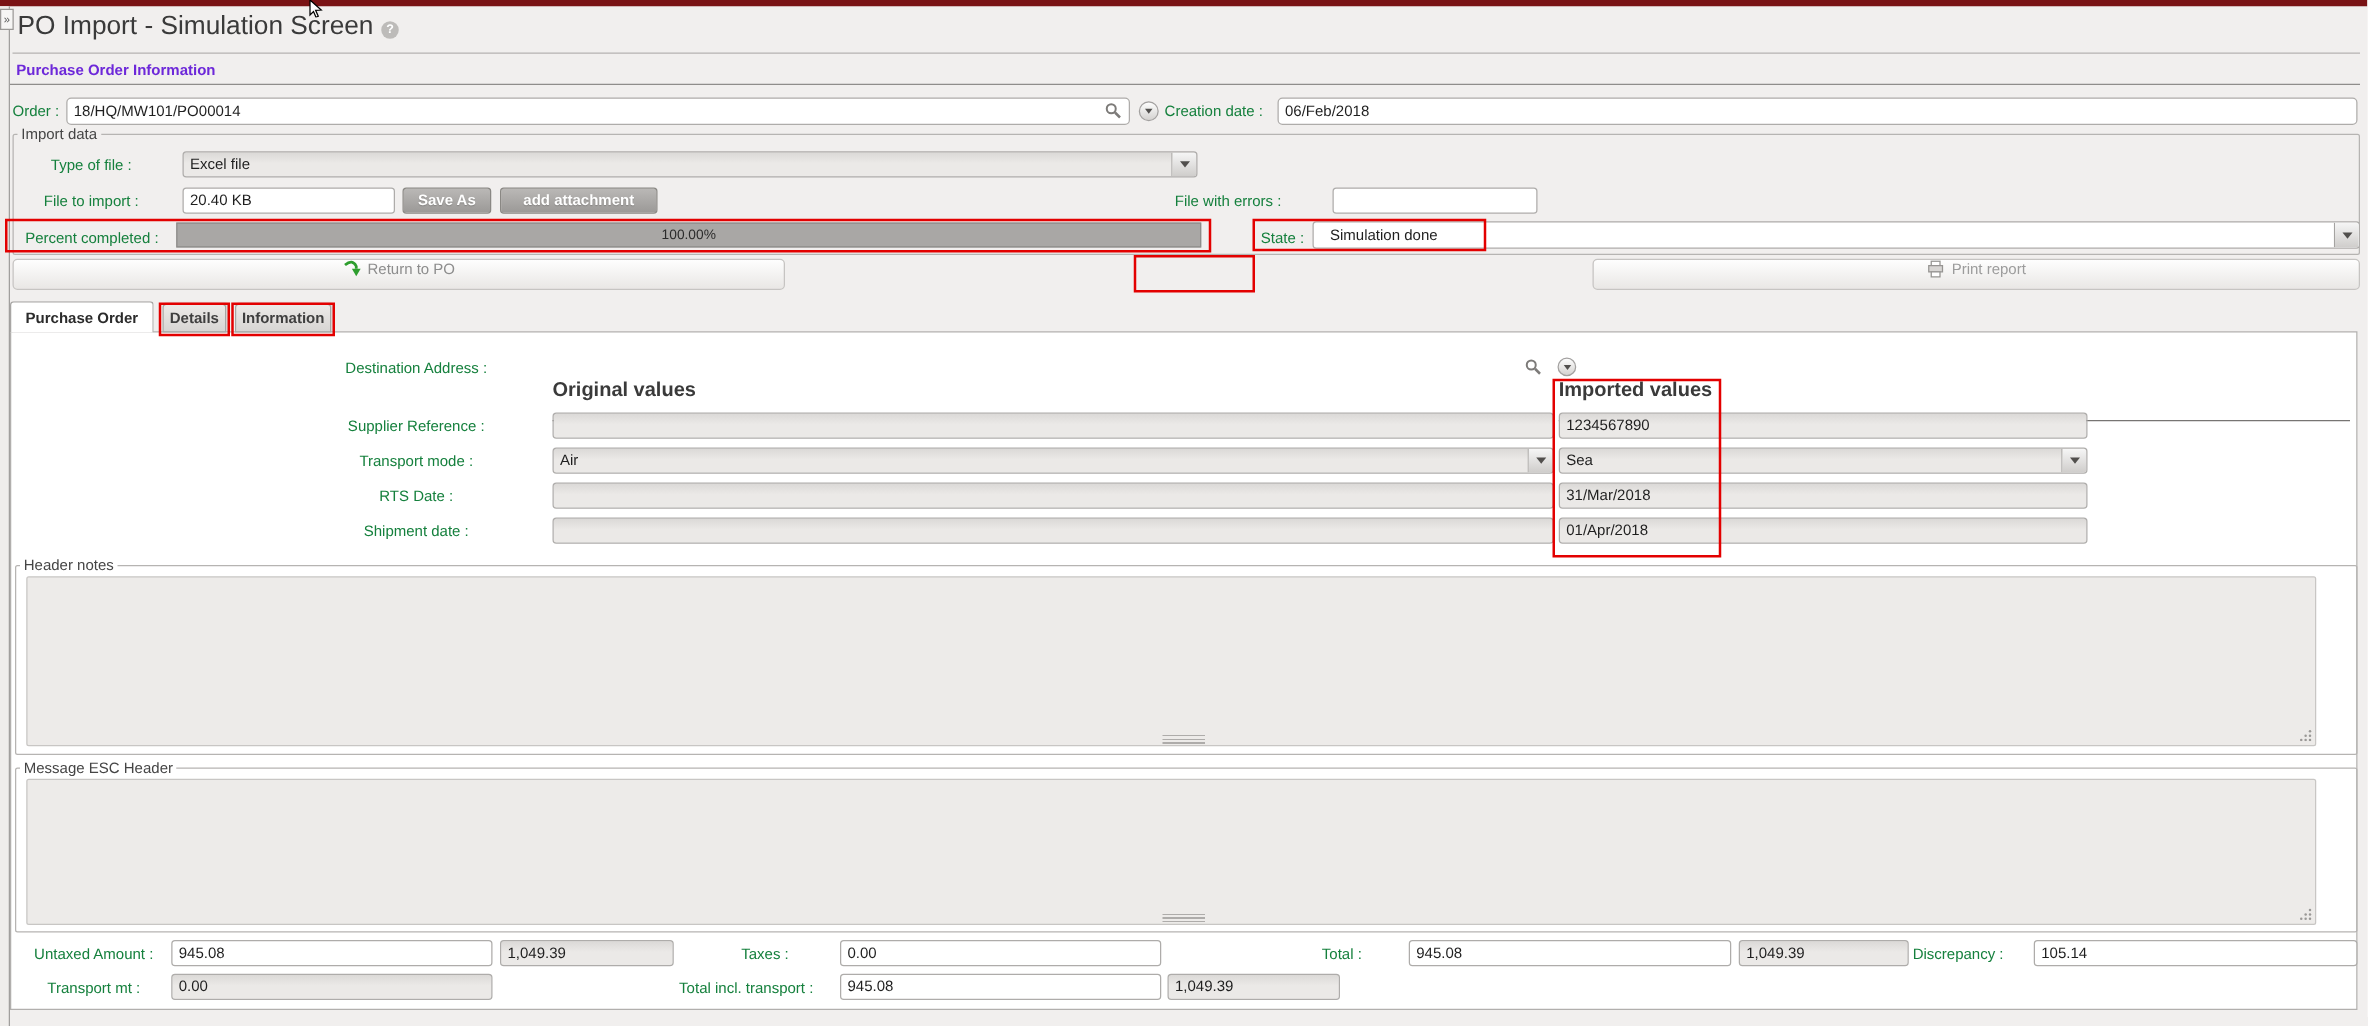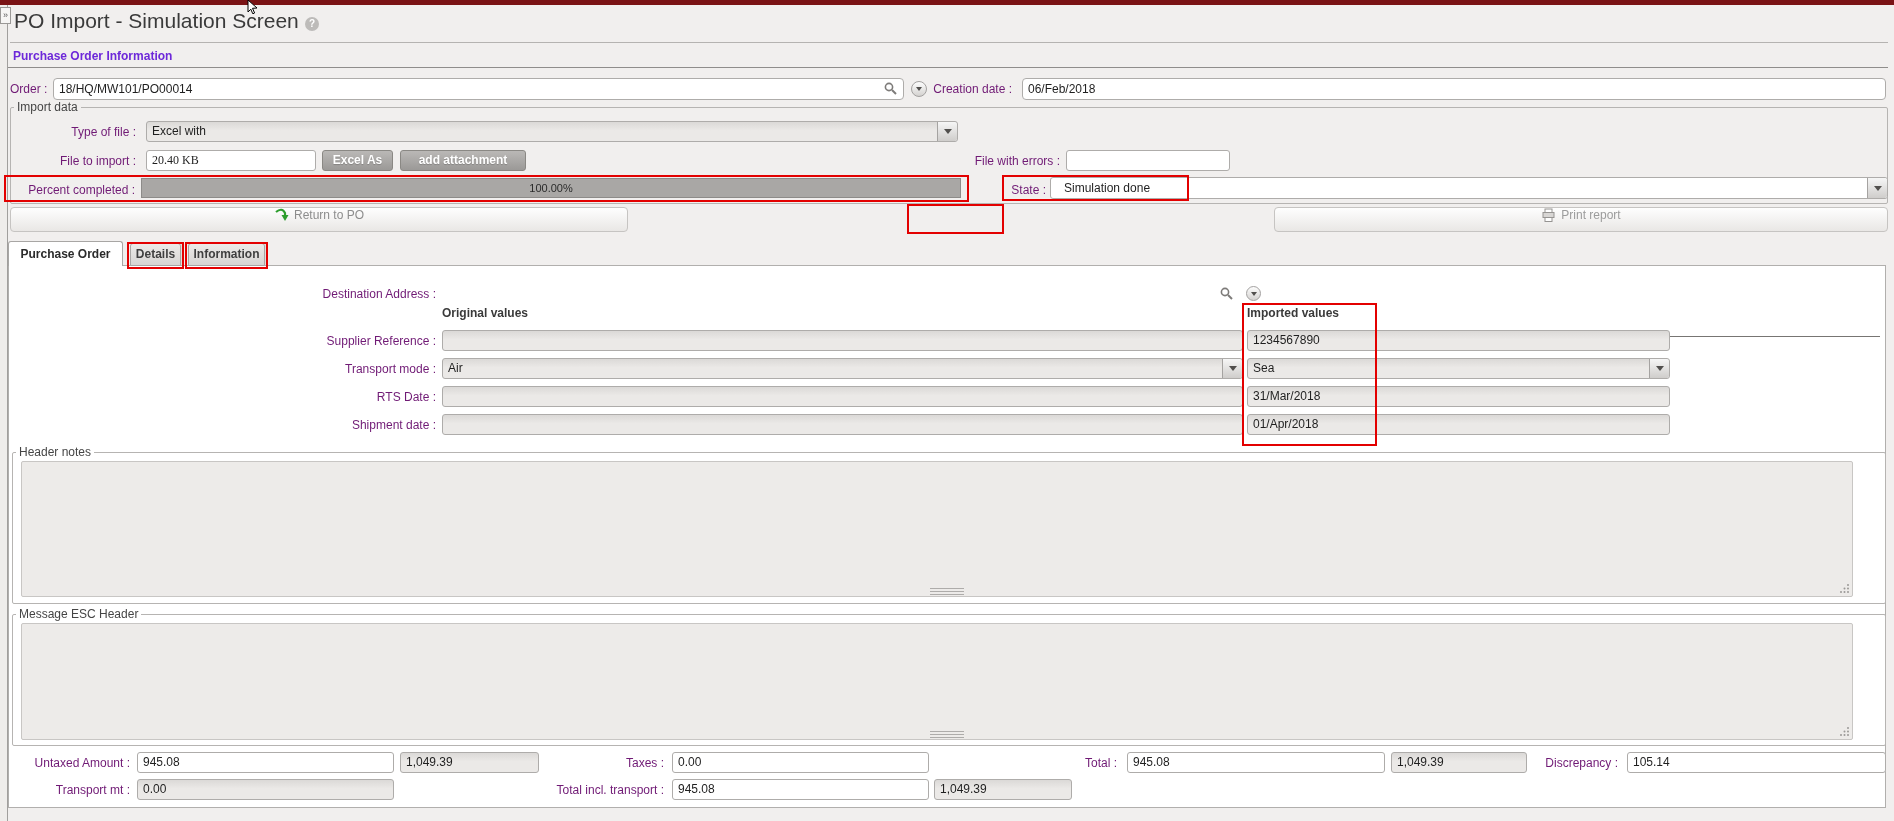--- a/index.html
+++ b/index.html
@@ -6,41 +6,41 @@
   body{font-family:"Liberation Sans", sans-serif;background:#efedeb;}
   #root{position:relative;width:1894px;height:821px;background:#f1efee;overflow:hidden;}
   .topbar{position:absolute;left:0;top:0;width:1894px;height:5px;background:var(--topbar,#7a1315);}
   .gutter{position:absolute;left:0;top:5px;width:8px;height:816px;background:#efedeb;border-right:1px solid #a19f9d;box-sizing:border-box;}
   .collapse{position:absolute;left:0;top:7px;width:11px;height:17px;border:1px solid #9a9896;background:#f6f5f4;font-size:9px;color:#5a5a5a;text-align:center;line-height:15px;box-sizing:border-box;z-index:6;}
   .title{position:absolute;left:14px;top:9px;font-size:21px;color:#3a3a3a;white-space:nowrap;}
   .help{position:absolute;left:305px;top:17px;width:14px;height:14px;border-radius:50%;background:#bdbbb9;color:#fff;font-size:10px;font-weight:bold;text-align:center;line-height:14px;}
   .hr1{position:absolute;left:10px;top:42px;width:1878px;height:1px;background:#b5b3b1;}
   .sectitle{position:absolute;left:13px;top:49px;font-size:12px;font-weight:bold;color:#6d28d9;}
   .hr2{position:absolute;left:8px;top:67px;width:1880px;height:1px;background:#8f8d8b;}
-  .lbl{position:absolute;height:20px;line-height:20px;font-size:12px;color:#701a75;text-align:right;white-space:nowrap;}
+  .lbl{position:absolute;height:20px;line-height:20px;font-size:12px;color:#15803d;text-align:center;white-space:nowrap;}
   .fld{position:absolute;box-sizing:border-box;height:21px;line-height:19px;font-size:12px;color:#1f1f1f;border:1px solid #aeacaa;border-radius:3px;padding:0 5px;background:#fff;overflow:hidden;white-space:nowrap;}
   .ro{background:linear-gradient(#dbd9d7,#ebe9e7 45%,#ebe9e7);}
   .sel{padding-right:24px;}
   .arrowbox{position:absolute;top:0;right:0;bottom:0;width:19px;border-left:1px solid #a5a3a1;border-radius:0 2px 2px 0;background:linear-gradient(#f6f6f6,#cfcdcb);display:flex;align-items:center;justify-content:center;}
   .tri{width:0;height:0;border-left:4px solid transparent;border-right:4px solid transparent;border-top:5px solid #514f4d;}
   .tri.sm{border-left-width:3px;border-right-width:3px;border-top-width:4px;}
   .cbtn{position:absolute;width:16px;height:16px;border-radius:50%;border:1px solid #a3a1a0;background:linear-gradient(#fdfdfd,#d4d2d0);display:flex;align-items:center;justify-content:center;box-sizing:border-box;}
   .mag{position:absolute;width:13px;height:13px;}
   .fs{position:absolute;border:1px solid #b6b4b2;border-radius:2px;box-sizing:border-box;}
   .leg{position:absolute;padding:0 3px;font-size:12px;color:#454545;background:#f1efee;line-height:14px;white-space:nowrap;z-index:2;}
   .leg.onwhite{background:#fff;}
   .gbtn{position:absolute;box-sizing:border-box;border:1px solid #8a8884;border-radius:3px;background:linear-gradient(#bab8b6,#9b9997);color:#fff;font-size:12px;font-weight:bold;text-align:center;line-height:19px;text-shadow:0 1px 1px rgba(0,0,0,.2);}
   .pbar{position:absolute;box-sizing:border-box;border:1px solid #8d8b89;background:#a9a7a5;text-align:center;font-size:11px;line-height:18px;color:#2b2b2b;}
   .red{position:absolute;border:2px solid var(--annotation,#e30000);z-index:40;pointer-events:none;}
   .abtn{position:absolute;box-sizing:border-box;height:25px;border:1px solid #c6c4c2;border-radius:4px;background:linear-gradient(#fefefe,#e9e7e5);display:flex;align-items:flex-start;justify-content:center;gap:5px;font-size:12px;}
   .panel{position:absolute;left:8px;top:265px;width:1878px;height:543px;background:#fff;border:1px solid #b1afad;box-sizing:border-box;}
   .tab{position:absolute;box-sizing:border-box;border:1px solid #a8a6a4;border-radius:3px 3px 0 0;font-size:12px;font-weight:bold;text-align:center;white-space:nowrap;}
   .tab.inactive{background:linear-gradient(#eceae8,#d7d5d3);color:#3f3f3f;line-height:21px;box-shadow:1px -1px 1px rgba(0,0,0,.08);}
   .tab.active{background:#fff;color:#2b2b2b;border-bottom:none;z-index:5;line-height:24px;}
-  .colhdr{position:absolute;font-size:12px;font-weight:bold;color:#3a3a3a;border-bottom:1px solid #777573;padding-bottom:16px;height:14px;line-height:14px;box-sizing:content-box;}
+  .colhdr{position:absolute;font-size:16px;font-weight:bold;color:#3a3a3a;border-bottom:1px solid #777573;padding-bottom:16px;height:14px;line-height:14px;box-sizing:content-box;}
   .ta{position:absolute;background:#edebe9;border:1px solid #c8c6c4;border-radius:2px;box-sizing:border-box;}
   .grip{position:absolute;width:34px;height:8px;background:repeating-linear-gradient(to bottom,#aeacaa 0 1px,rgba(0,0,0,0) 1px 3px);}
   .dots{position:absolute;width:10px;height:10px;}
 </style>
 </head>
 <body>
 
 <div id="root">
 
   <div class="topbar"></div>
@@ -69,29 +69,29 @@
       <i class="tri sm"></i>
     </div>
   <div class="lbl" style="left:930px;top:79px;width:82px;">Creation date :</div>
   <div class="fld" style="left:1022px;top:78px;width:864px;height:22px;line-height:20px;border-radius:4px;">06/Feb/2018</div>
 
   <div class="fs" style="left:10px;top:107px;width:1878px;height:97px;"></div>
   <div class="leg" style="left:14px;top:100px;">Import data</div>
 
   <div class="lbl" style="left:10px;top:122px;width:126px;">Type of file :</div>
   <div class="fld ro sel" style="left:146px;top:121px;width:812px;">
-    <span>Excel with</span>
+    <span>Excel file</span>
     <span class="arrowbox">
         <i class="tri"></i>
       </span>
   </div>
 
   <div class="lbl" style="left:10px;top:151px;width:126px;">File to import :</div>
-  <div class="fld" style="left:146px;top:150px;width:170px;font-family:Liberation Serif, serif;">20.40 KB</div>
-  <div class="gbtn" style="left:322px;top:150px;width:71px;height:21px;">Excel As</div>
+  <div class="fld" style="left:146px;top:150px;width:170px;">20.40 KB</div>
+  <div class="gbtn" style="left:322px;top:150px;width:71px;height:21px;">Save As</div>
   <div class="gbtn" style="left:400px;top:150px;width:126px;height:21px;">add attachment</div>
   <div class="lbl" style="left:905px;top:151px;width:155px;">File with errors :</div>
   <div class="fld" style="left:1066px;top:150px;width:164px;"></div>
 
   <div class="lbl" style="left:12px;top:180px;width:123px;">Percent completed :</div>
   <div class="pbar" style="left:141px;top:178px;width:820px;height:20px;">100.00%</div>
   <div class="red" style="left:4px;top:175px;width:961px;height:23px;"></div>
 
   <div class="lbl" style="left:1006px;top:180px;width:40px;">State :</div>
   <div class="fld sel" style="left:1050px;top:177px;width:838px;height:22px;line-height:20px;padding-left:13px;">

